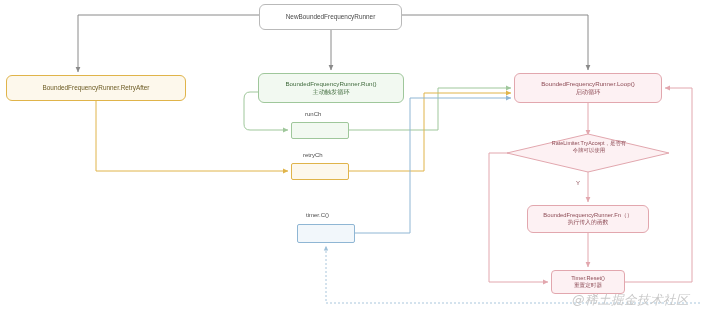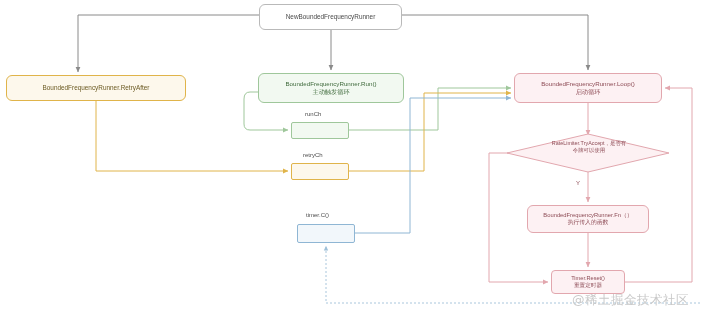--- a/index.html
+++ b/index.html
@@ -35,21 +35,21 @@
          background:#fdf8ec;}
   .n-timerc{left:297px;top:224px;width:58px;height:19px;border:1px solid #8fb6d4;border-radius:2px;
          background:#f2f7fb;}
   .lbl-runch{left:305px;top:111px;font-size:6px;}
   .lbl-retrych{left:303px;top:152px;font-size:6px;}
   .lbl-timerc{left:306px;top:212px;font-size:6px;}
   .lbl-y{left:576px;top:180px;font-size:6px;color:#8d4b55;}
   .diamond-text{position:absolute;left:509px;top:140px;width:160px;text-align:center;
         font-size:5.4px;color:#8d4b55;line-height:1.3;pointer-events:none;}
   .watermark{position:absolute;left:572px;top:292px;font-size:12.5px;color:#c9c9c9;
-        letter-spacing:0.5px;white-space:nowrap;font-family:"DejaVu Sans",sans-serif;}
+        letter-spacing:0.5px;white-space:nowrap;font-family:"DejaVu Sans",sans-serif;font-style:italic;}
 </style>
 </head>
 <body>
 
 <svg id="canvas" viewBox="0 0 720 314" xmlns="http://www.w3.org/2000/svg">
   <defs>
     <marker id="ah-gray" markerWidth="6" markerHeight="6" refX="5" refY="3" orient="auto">
       <path d="M0,0.6 L5.2,3 L0,5.4 z" fill="#8a8a8a"></path>
     </marker>
     <marker id="ah-green" markerWidth="6" markerHeight="6" refX="5" refY="3" orient="auto">

